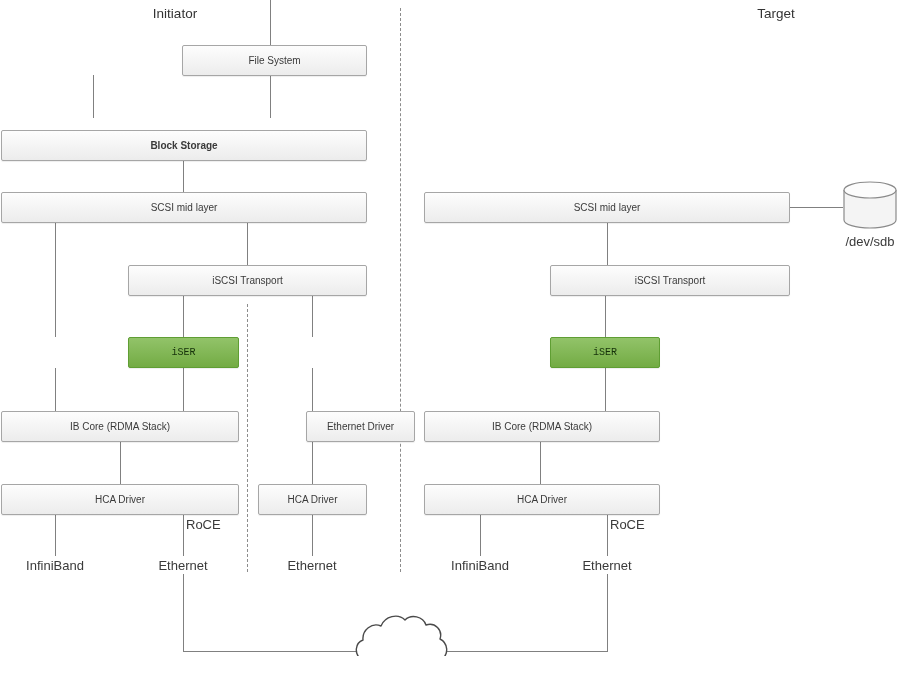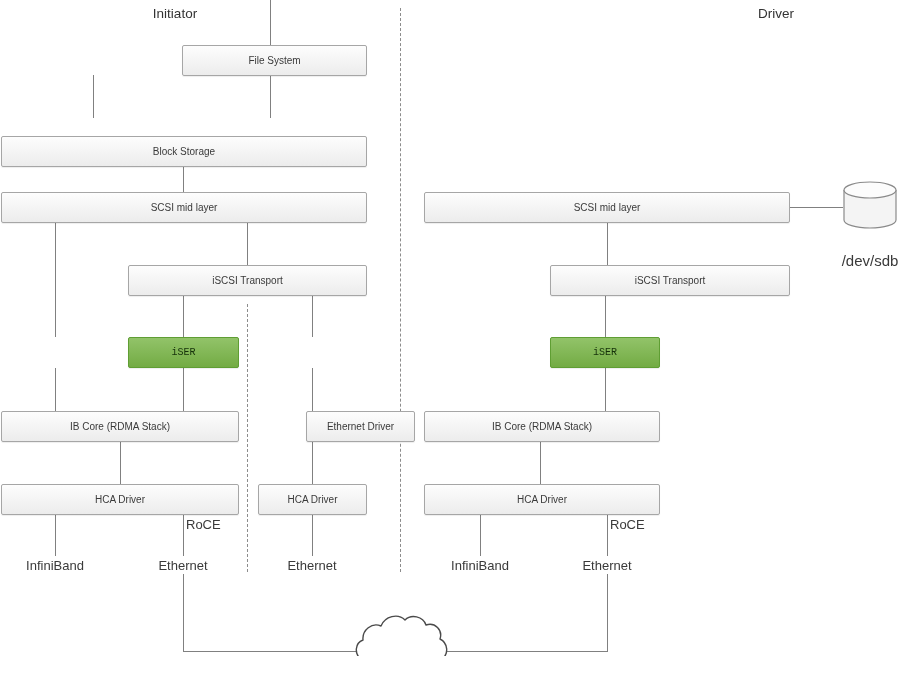--- a/index.html
+++ b/index.html
@@ -26,21 +26,21 @@
   .lbl.small { font-size:13px; text-align:center; color:#3a3a3a; }
 
   .icon-abs { position:absolute; }
 </style>
 </head>
 <body>
 
 <div class="diagram">
 
   <div class="hdr" style="left:130px;top:6px;width:90px;">Initiator</div>
-  <div class="hdr" style="left:731px;top:6px;width:90px;">Driver</div>
+  <div class="hdr" style="left:731px;top:6px;width:90px;">Target</div>
 
   <div class="vdash" style="left:400px;top:8px;height:564px;"></div>
   <div class="vdash" style="left:247px;top:304px;height:268px;"></div>
 
   <div class="vline" style="left:270px;top:0;height:45px;"></div>
   <div class="vline" style="left:270px;top:76px;height:42px;"></div>
   <div class="vline" style="left:93px;top:75px;height:43px;"></div>
   <div class="vline" style="left:183px;top:149px;height:43px;"></div>
   <div class="vline" style="left:55px;top:223px;height:114px;"></div>
   <div class="vline" style="left:247px;top:223px;height:42px;"></div>
@@ -62,21 +62,21 @@
   <div class="vline" style="left:540px;top:442px;height:42px;"></div>
   <div class="vline" style="left:480px;top:515px;height:41px;"></div>
   <div class="vline" style="left:607px;top:515px;height:41px;"></div>
 
   <div class="vline" style="left:183px;top:574px;height:78px;"></div>
   <div class="hline" style="left:183px;top:651px;width:177px;"></div>
   <div class="vline" style="left:607px;top:574px;height:78px;"></div>
   <div class="hline" style="left:444px;top:651px;width:164px;"></div>
 
   <div class="box" style="left:1px;top:45px;width:366px;left:182px;width:185px;">File System</div>
-  <div class="box" style="left:1px;top:136px;width:366px;">Block Storage</div>
+  <div class="box" style="left:1px;top:130px;width:366px;font-weight:bold;">Block Storage</div>
   <div class="box" style="left:1px;top:192px;width:366px;">SCSI mid layer</div>
   <div class="box" style="left:128px;top:265px;width:239px;">iSCSI Transport</div>
   <div class="box green" style="left:128px;top:337px;width:111px;">iSER</div>
   <div class="box" style="left:1px;top:411px;width:238px;">IB Core (RDMA Stack)</div>
   <div class="box" style="left:258px;top:411px;width:109px;margin-left:48px;">Ethernet Driver</div>
   <div class="box" style="left:1px;top:484px;width:238px;">HCA Driver</div>
   <div class="box" style="left:258px;top:484px;width:109px;">HCA Driver</div>
 
   <div class="box" style="left:424px;top:192px;width:366px;">SCSI mid layer</div>
   <div class="box" style="left:550px;top:265px;width:240px;">iSCSI Transport</div>
@@ -90,21 +90,21 @@
   <div class="lbl" style="left:15px;top:558px;width:80px;">InfiniBand</div>
   <div class="lbl" style="left:143px;top:558px;width:80px;">Ethernet</div>
   <div class="lbl" style="left:272px;top:558px;width:80px;">Ethernet</div>
   <div class="lbl" style="left:440px;top:558px;width:80px;">InfiniBand</div>
   <div class="lbl" style="left:567px;top:558px;width:80px;">Ethernet</div>
 
   <svg class="icon-abs" style="left:841px;top:180px;" width="58" height="50" viewBox="0 0 58 50">
     <path d="M3 10 v30 a26 8 0 0 0 52 0 v-30" fill="#f4f4f4" stroke="#8a8a8a" stroke-width="1.2"></path>
     <ellipse cx="29" cy="10" rx="26" ry="8" fill="#fcfcfc" stroke="#8a8a8a" stroke-width="1.2"></ellipse>
   </svg>
-  <div class="lbl" style="left:840px;top:234px;width:60px;font-size:15px;margin-top:18px;">/dev/sdb</div>
+  <div class="lbl" style="left:840px;top:234px;width:60px;font-size:13px;">/dev/sdb</div>
 
   <svg class="icon-abs" style="left:352px;top:612px;" width="100" height="76" viewBox="0 0 100 76">
     <path d="M 27 63
              C 16 66 6 58 9 47
              C 2 42 3 31 11 28
              C 10 18 20 10 29 14
              C 33 4 46 1 53 8
              C 59 2 71 4 74 13
              C 83 10 91 18 88 27
              C 96 31 97 42 90 47

